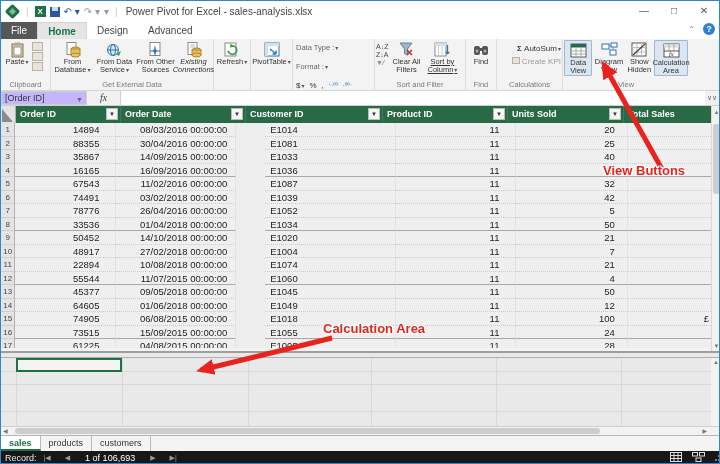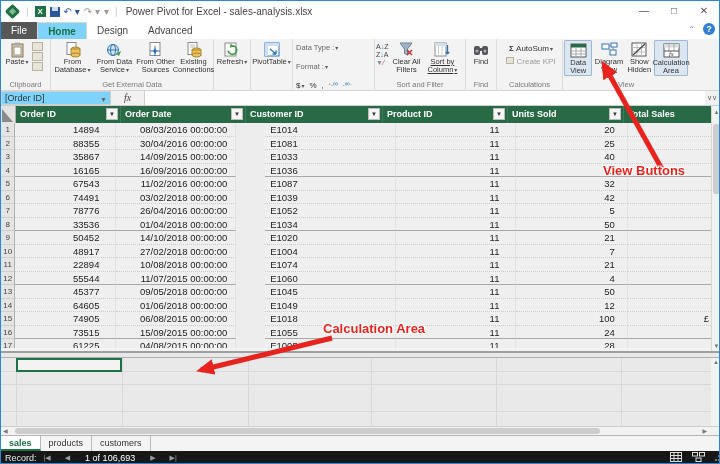--- a/index.html
+++ b/index.html
@@ -18,21 +18,21 @@
   .glyphbtn.gray { color:#9a9a9a; }
   .qsep { color:#c9c9c9; font-size:10px; padding:0 2px; }
   .title-text { font-size:10px; color:#444; margin-left:6px; white-space:nowrap; }
   .wincontrols { position:absolute; right:0; top:0; height:21px; display:flex; }
   .winbtn { width:30px; height:21px; text-align:center; line-height:20px; font-size:10px; color:#555; }
 
   
   .tabrow { position:absolute; left:0; top:21px; width:100%; height:17px; background:#fff; display:flex; align-items:flex-end; }
   .tab { font-size:10px; padding:2px 10px 2px 10px; color:#444; height:17px; line-height:13px; }
   .tab.file { background:#575757; color:#fff; min-width:36px; text-align:center; }
-  .tab.selected { background:#7dd3fc; border:1px solid #d5d5d5; border-bottom:none; color:#1d7044; font-weight:bold; }
+  .tab.selected { background:#e5e5e5; border:1px solid #d5d5d5; border-bottom:none; color:#1d7044; font-weight:bold; }
   .tabrow-right { position:absolute; right:4px; top:1px; display:flex; gap:8px; align-items:center; }
   .collapse-caret { font-size:8px; color:#777; }
   .helpbtn { width:12px; height:12px; border-radius:50%; background:#2f7fd3; color:#fff; font-size:9px; font-weight:bold; text-align:center; line-height:12px; }
 
   
   .ribbon { position:absolute; left:0; top:38px; width:100%; height:52px; background:#f3f3f3; border-bottom:1px solid #d5d5d5; display:flex; }
   .rgroup { position:relative; height:52px; border-right:1px solid #dcdcdc; display:flex; flex-direction:column; flex-shrink:0; }
   .rg-content { flex:1; display:flex; align-items:flex-start; padding:1px 1px 0 1px; }
   .rg-label { height:11px; font-size:7.5px; color:#7a7a7a; text-align:center; line-height:10px; white-space:nowrap; }
   .bigbtn { display:flex; flex-direction:column; align-items:center; font-size:7.5px; color:#333; text-align:center; line-height:8px; padding-top:1px; }
@@ -42,21 +42,21 @@
   .minicon { width:11px; height:9px; background:#e8e4da; border:1px solid #b9b2a2; }
   .txtrows { display:flex; flex-direction:column; font-size:7.5px; color:#666; padding:3px 2px; gap:10px; white-space:nowrap; }
   .fmt-symbols { display:flex; gap:5px; font-size:8px; color:#333; align-items:center; }
   .selectedbtn { background:#dbe6f1; border:1px solid #9cb8d4; border-radius:1px; }
 
   
   svg { display:block; }
 
   
   .fbar { position:absolute; left:0; top:90px; width:100%; height:15px; background:#f1f1f1; border-bottom:1px solid #cfcfcf; display:flex; align-items:stretch; }
-  .namebox { width:110px; background:#7dd3fc; border:1px solid #cfcfcf; font-size:9px; color:#333; padding:1px 3px; display:flex; justify-content:space-between; align-items:flex-end; }
+  .namebox { width:86px; background:#c4b5fd; border:1px solid #cfcfcf; font-size:9px; color:#333; padding:1px 3px; display:flex; justify-content:space-between; align-items:flex-end; }
   .namebox .nb-caret { font-size:7px; color:#666; }
   .fx { width:34px; text-align:center; font-size:10px; font-style:italic; font-family:"Liberation Serif", serif; color:#444; border-right:1px solid #cfcfcf; line-height:14px; }
   .finput { flex:1; background:#fff; }
   .fexpand { width:14px; text-align:center; font-size:7px; color:#666; line-height:14px; background:#f1f1f1; }
 
   
   .gridhead { position:absolute; left:0; top:105px; width:710px; height:17px; display:flex; background:#276a45; }
   .corner { width:15px; height:17px; background:#e3e3e3; border-right:1px solid #b0b0b0; position:relative; }
   .corner::after { content:""; position:absolute; left:1px; bottom:1px; border-left:11px solid #8a8a8a; border-top:13px solid transparent; }
   .hcell { position:relative; color:#fff; font-size:9px; font-weight:bold; padding:3px 0 0 4px; border-right:1px solid #3d7a56; white-space:nowrap; overflow:hidden; }
@@ -201,21 +201,21 @@
           <span class="icon">
             <svg width="16" height="16">
                 <rect x="3" y="0.5" width="10" height="13" fill="#fff" stroke="#8a8a8a"></rect>
                 <path d="M8 6 L10 9 L8 12 L6 9 z" fill="#2e75b5"></path>
                 <line x1="8" y1="4" x2="8" y2="14" stroke="#2e75b5"></line>
                 <line x1="3" y1="9" x2="13" y2="9" stroke="#2e75b5"></line>
               </svg>
           </span>
           <span>From Other Sources</span>
         </div>
-        <div class="bigbtn" style="width:37px;">
+        <div class="bigbtn" style="width:37px;font-style:italic;">
           <span class="icon">
             <svg width="16" height="16">
                 <rect x="2" y="0.5" width="9" height="12" fill="#fff" stroke="#8a8a8a"></rect>
                 <line x1="4" y1="3" x2="9" y2="3" stroke="#bbb"></line>
                 <line x1="4" y1="5" x2="9" y2="5" stroke="#bbb"></line>
                 <ellipse cx="10.5" cy="8" rx="4.5" ry="2" fill="#ecc05a" stroke="#a8862f"></ellipse>
                 <rect x="6" y="8" width="9" height="5" fill="#ecc05a" stroke="#a8862f"></rect>
                 <ellipse cx="10.5" cy="13" rx="4.5" ry="2" fill="#ecc05a" stroke="#a8862f"></ellipse>
               </svg>
           </span>
@@ -319,21 +319,21 @@
                 <circle cx="12" cy="8" r="1.5" fill="#aac"></circle>
               </svg>
           </span>
           <span>Find</span>
         </div>
       </div>
       <div class="rg-label">Find</div>
     </div>
 
     <div class="rgroup" style="width:66px;">
-      <div class="rg-content" style="flex-direction:column; align-items:center; padding-left:4px;">
+      <div class="rg-content" style="flex-direction:column; align-items:flex-end; padding-left:4px;">
         <div style="font-size:8px; color:#333; padding-top:4px;">
           <span style="font-weight:bold;">Σ</span>
           <span class="caret">AutoSum</span>
         </div>
         <div style="font-size:8px; color:#9a9a9a; padding-top:4px;">
           <span class="minicon" style="display:inline-block;width:8px;height:7px;"></span>
           <span>Create KPI</span>
         </div>
       </div>
       <div class="rg-label">Calculations</div>

